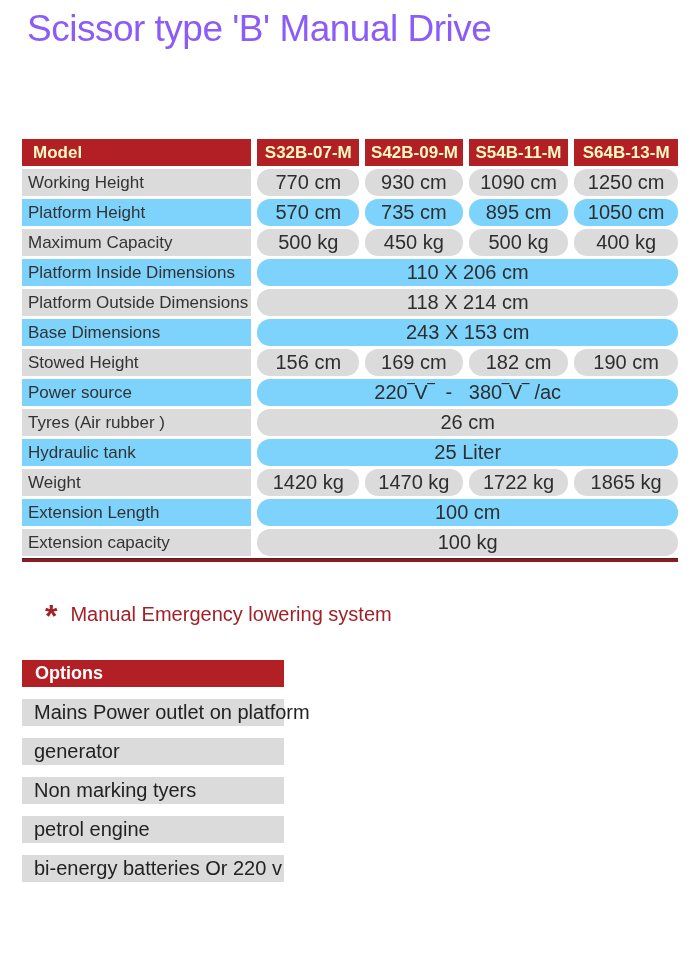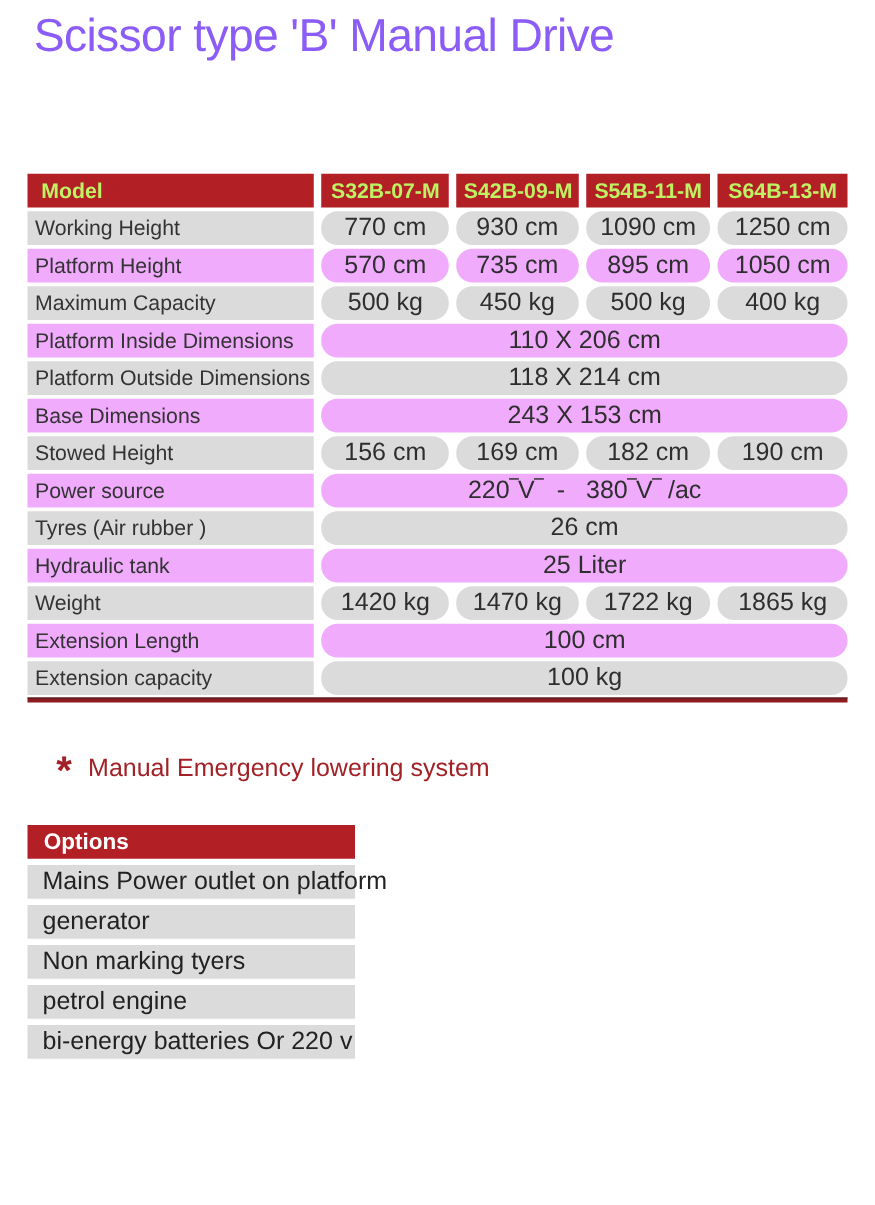--- a/index.html
+++ b/index.html
@@ -43,37 +43,37 @@
   table.spec col.c4 { width: 103px; }
   table.spec th, table.spec td {
     height: 27px;
     padding: 0 6px;
     vertical-align: middle;
     white-space: nowrap;
     overflow: hidden;
   }
   tr.head th {
     background: #b22025;
-    color: #bef264;
+    color: #fef9c3;
     font-size: 17px;
     font-weight: bold;
     text-align: center;
   }
   tr.head th.lab {
     text-align: left;
     padding-left: 11px;
   }
   td.lab {
     font-size: 17px;
     color: #333333;
     text-align: left;
     padding-left: 11px;
   }
   tr.g td { background: #dbdbdb; }
-  tr.w td { background: #f0abfc; }
+  tr.w td { background: #7dd3fc; }
   td.val {
     font-size: 20px;
     color: #2e2e2e;
     text-align: center;
     border-radius: 13px;
   }
   .redline {
     height: 3px;
     background: #8e1b1f;
     border-top: 1px solid #4f2327;
@@ -108,21 +108,21 @@
     line-height: 27px;
     padding-left: 13px;
   }
   .opt-item {
     background: #dbdbdb;
     height: 27px;
     line-height: 27px;
     font-size: 20px;
     color: #222222;
     padding-left: 12px;
-    margin-top: 5px;
+    margin-top: 12px;
     white-space: nowrap;
   }
 </style>
 </head>
 <body>
 
 <h1 class="page-title">Scissor type 'B' Manual Drive</h1>
 
 <div class="table-wrap">
   <table class="spec">

